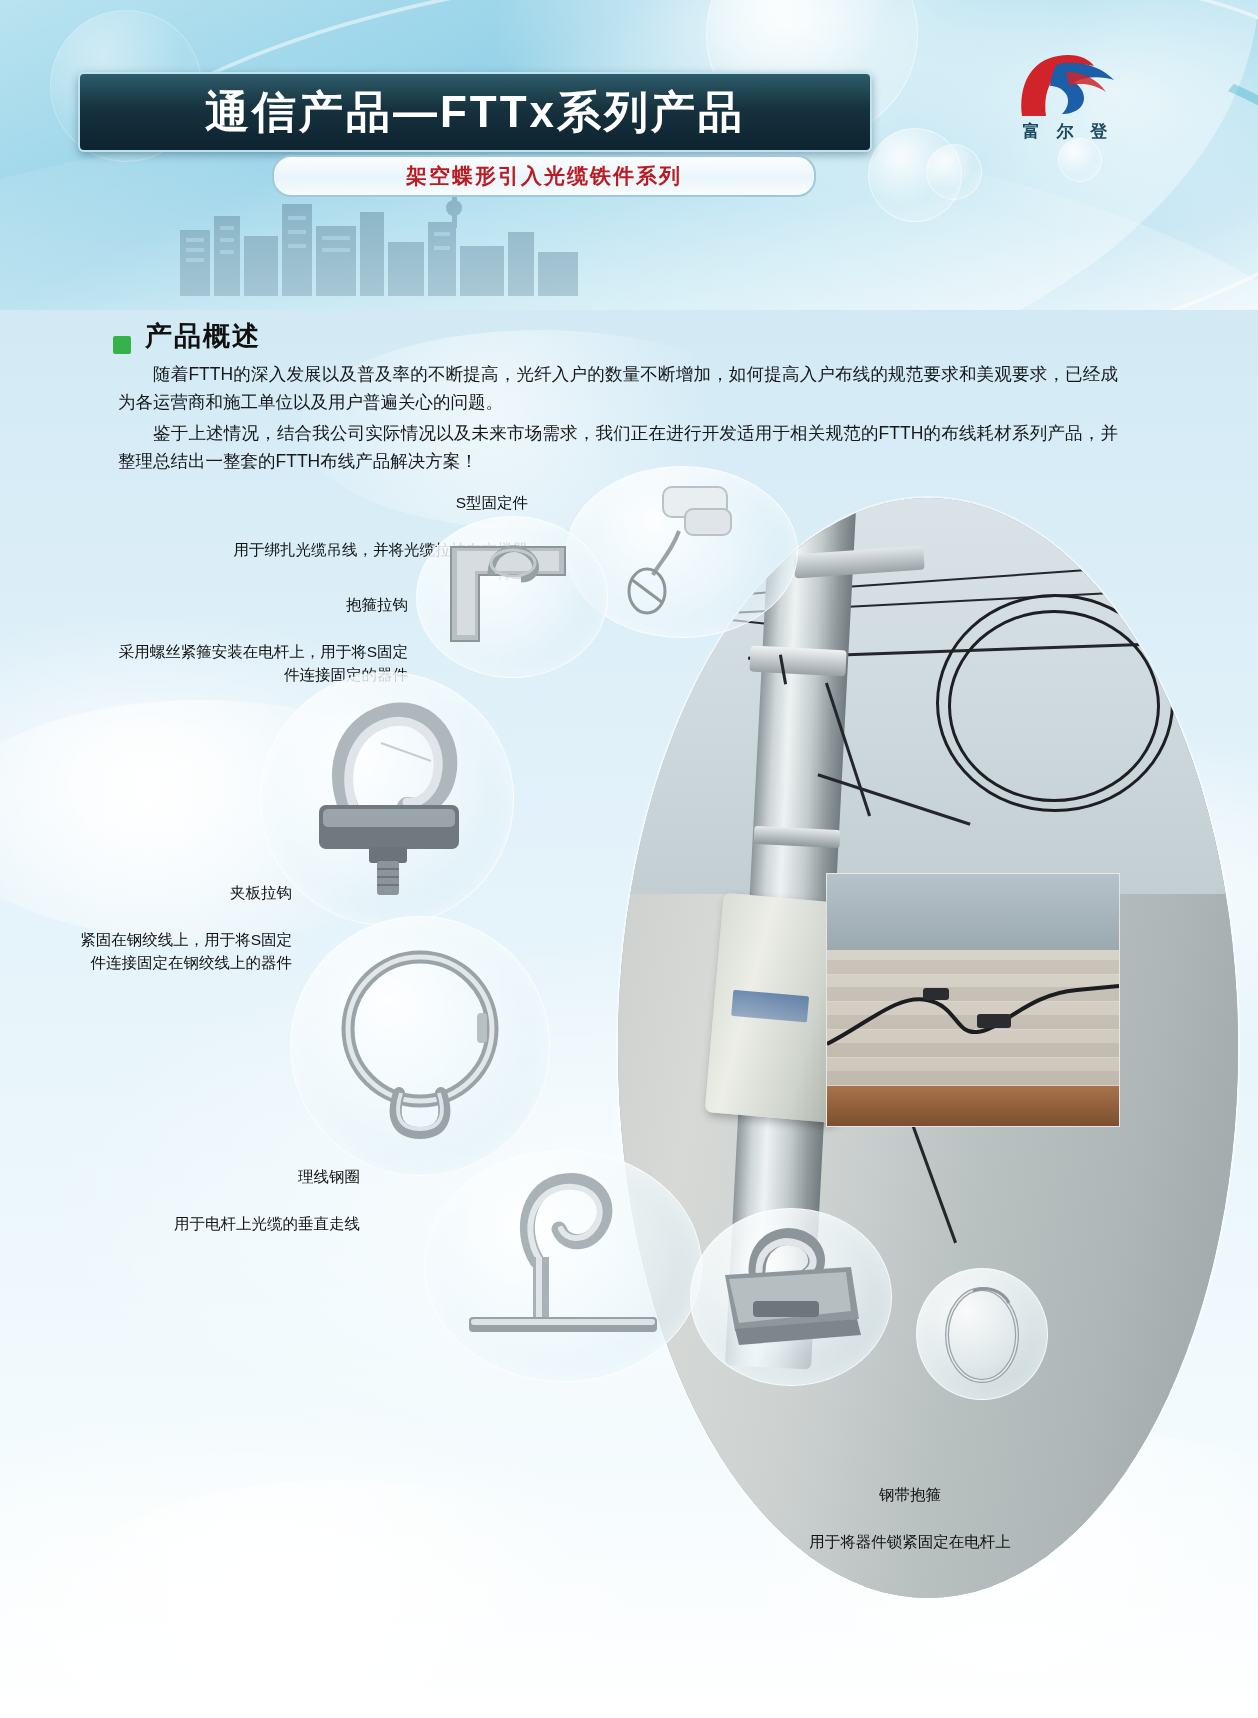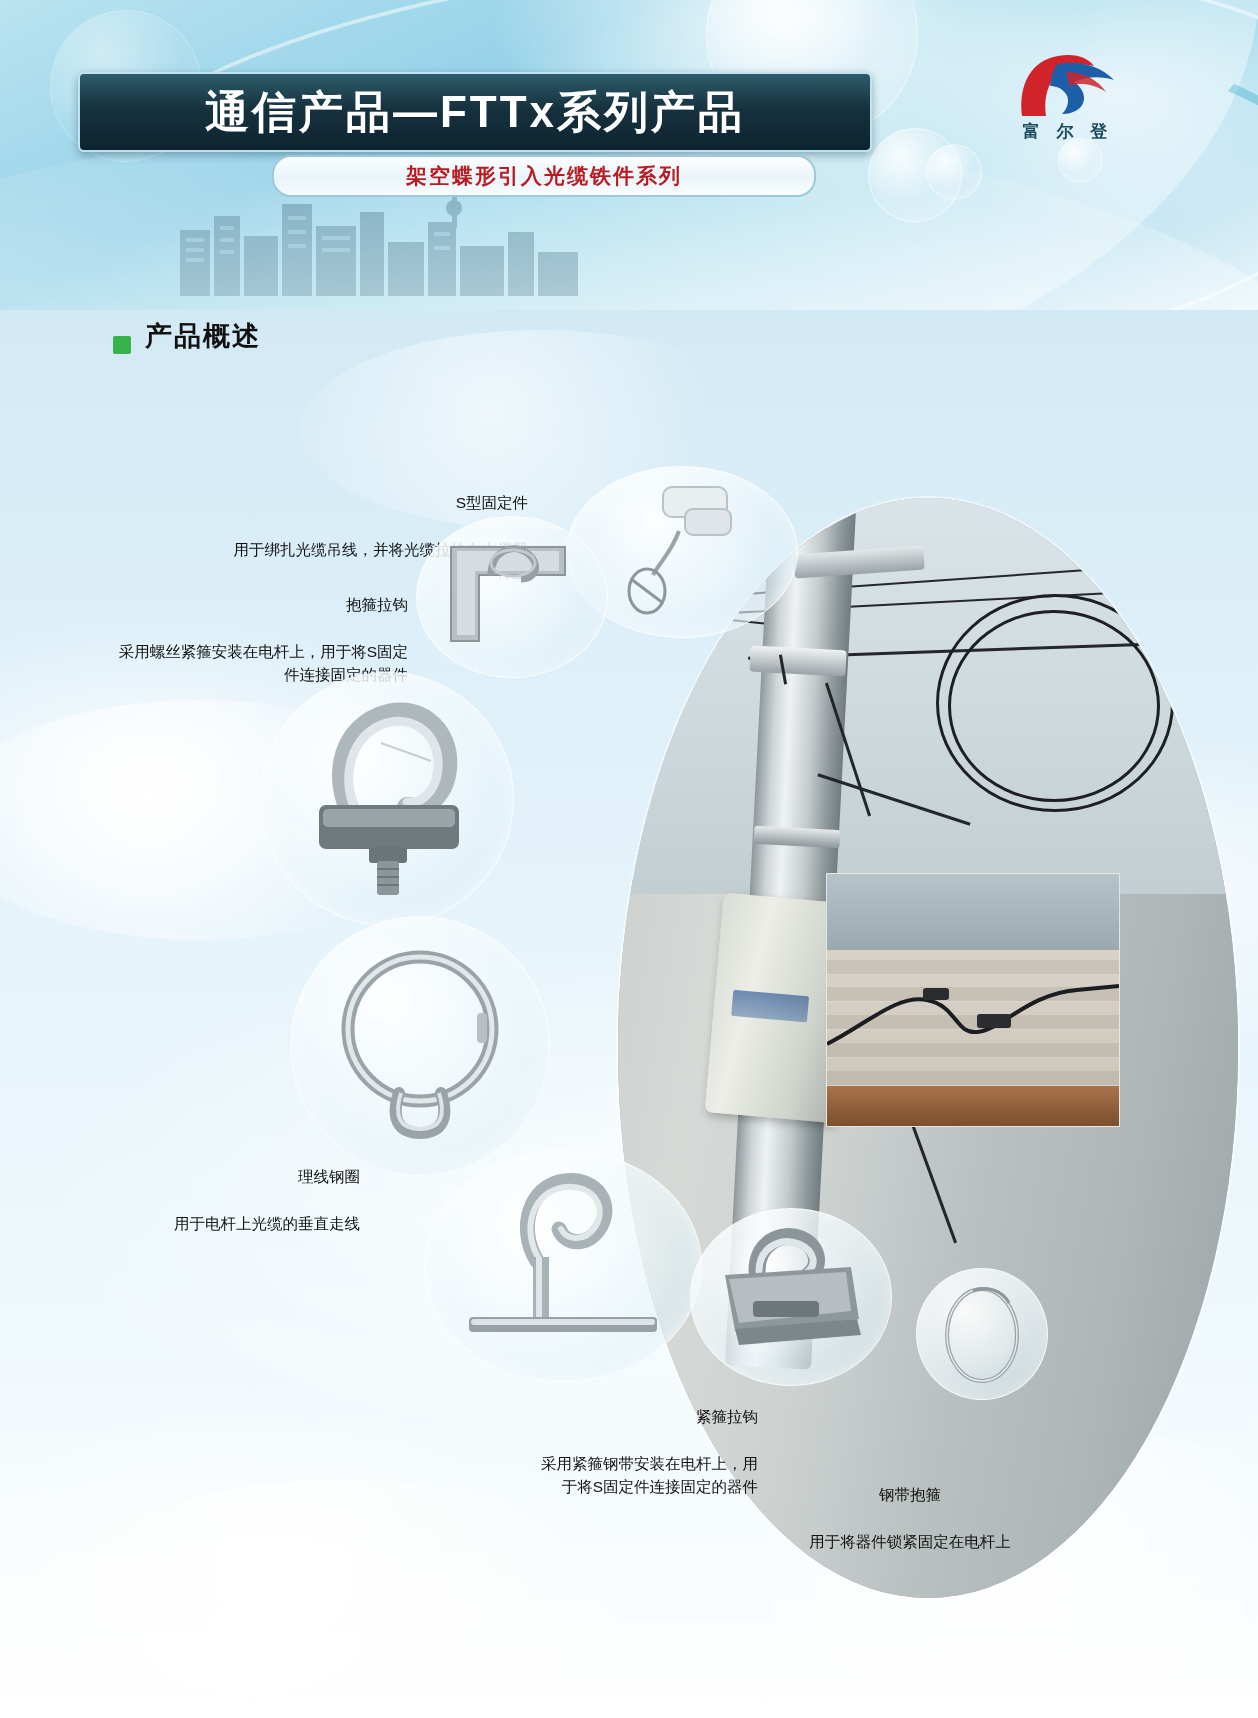--- a/index.html
+++ b/index.html
@@ -385,20 +385,24 @@
       </div>
       <div class="logo-name">富 尔 登</div>
     </div>
   </div>
 
   <div class="sec-head">
     <span class="sec-bullet"></span>
     <span class="sec-title">产品概述</span>
   </div>
 
+  <div class="body-copy">
+    <p>随着FTTH的深入发展以及普及率的不断提高，光纤入户的数量不断增加，如何提高入户布线的规范要求和美观要求，已经成为各运营商和施工单位以及用户普遍关心的问题。</p>
+    <p>鉴于上述情况，结合我公司实际情况以及未来市场需求，我们正在进行开发适用于相关规范的FTTH的布线耗材系列产品，并整理总结出一整套的FTTH布线产品解决方案！</p>
+  </div>
 
   <div class="photo-big">
     <div class="pb-wall"></div>
     <div class="pb-sky"></div>
 
     <div class="wire" style="left:110px; top:78px; width:520px; transform:rotate(-4deg);"></div>
     <div class="wire" style="left:120px; top:100px; width:520px; transform:rotate(-3deg);"></div>
     <div class="wire" style="left:130px; top:150px; width:500px; transform:rotate(-2deg); height:3px;"></div>
     <div class="wire" style="left:0px; top:118px; width:170px; transform:rotate(6deg);"></div>
 
@@ -475,20 +479,25 @@
       <rect x="62" y="136" width="132" height="18" rx="5" fill="#9aa4a9"></rect>
       <rect x="108" y="174" width="38" height="16" rx="3" fill="#6b7479"></rect>
       <rect x="116" y="188" width="22" height="34" rx="3" fill="#8c959a"></rect>
       <g stroke="#6d767b" stroke-width="2">
         <line x1="116" y1="196" x2="138" y2="196"></line>
         <line x1="116" y1="204" x2="138" y2="204"></line>
         <line x1="116" y1="212" x2="138" y2="212"></line>
       </g>
     </svg>
   </div>
+  <div class="caption" style="left:44px; top:858px; width:248px; text-align:right;">
+    <span class="ttl">夹板拉钩</span>
+    <span>紧固在钢绞线上，用于将S固定
+件连接固定在钢绞线上的器件</span>
+  </div>
 
   <div class="prod-circle" style="left:290px; top:916px; width:258px; height:258px;">
     <svg viewBox="0 0 258 258" style="position:absolute; inset:0;">
       <circle cx="129" cy="112" r="72" fill="none" stroke="#9aa3a8" stroke-width="13"></circle>
       <circle cx="129" cy="112" r="72" fill="none" stroke="#e2e8ea" stroke-width="5"></circle>
       <path d="M108,176 C100,200 106,216 129,216 C152,216 158,200 150,176" fill="none" stroke="#9aa3a8" stroke-width="12" stroke-linecap="round"></path>
       <path d="M110,176 C103,198 108,212 129,212 C150,212 155,198 148,176" fill="none" stroke="#dde3e6" stroke-width="4"></path>
       <rect x="186" y="96" width="10" height="30" rx="4" fill="#b7c0c4"></rect>
     </svg>
   </div>
@@ -511,25 +520,20 @@
   <div class="prod-circle" style="left:690px; top:1208px; width:200px; height:176px;">
     <svg viewBox="0 0 200 176" style="position:absolute; inset:0;">
       <path d="M66,62 C66,34 90,22 110,30 C128,38 130,58 118,66" fill="none" stroke="#8c959a" stroke-width="17" stroke-linecap="round"></path>
       <path d="M68,62 C68,38 90,28 108,35 C124,42 126,56 116,63" fill="none" stroke="#dfe5e8" stroke-width="7" stroke-linecap="round"></path>
       <path d="M34,66 L160,58 L168,110 L44,122 Z" fill="#8e979c"></path>
       <path d="M38,70 L155,63 L160,102 L48,114 Z" fill="#b6bec2"></path>
       <rect x="62" y="92" width="66" height="16" rx="4" fill="#6d767b"></rect>
       <path d="M44,120 L166,110 L170,126 L48,136 Z" fill="#7d868b"></path>
     </svg>
   </div>
-  <div class="caption" style="left:478px; top:1382px; width:280px; text-align:right;">
-    <span class="ttl">紧箍拉钩</span>
-    <span>采用紧箍钢带安装在电杆上，用
-于将S固定件连接固定的器件</span>
-  </div>
 
   <div class="prod-circle" style="left:916px; top:1268px; width:130px; height:130px;">
     <svg viewBox="0 0 130 130" style="position:absolute; inset:0;">
       <ellipse cx="65" cy="66" rx="35" ry="46" fill="none" stroke="#9aa3a8" stroke-width="4"></ellipse>
       <ellipse cx="65" cy="66" rx="35" ry="46" fill="none" stroke="#e5eaec" stroke-width="1.5"></ellipse>
       <path d="M56,22 C70,16 86,22 92,34" fill="none" stroke="#8d969b" stroke-width="3"></path>
     </svg>
   </div>
   <div class="caption" style="left:790px; top:1460px; width:240px; text-align:center;">
     <span class="ttl">钢带抱箍</span>

